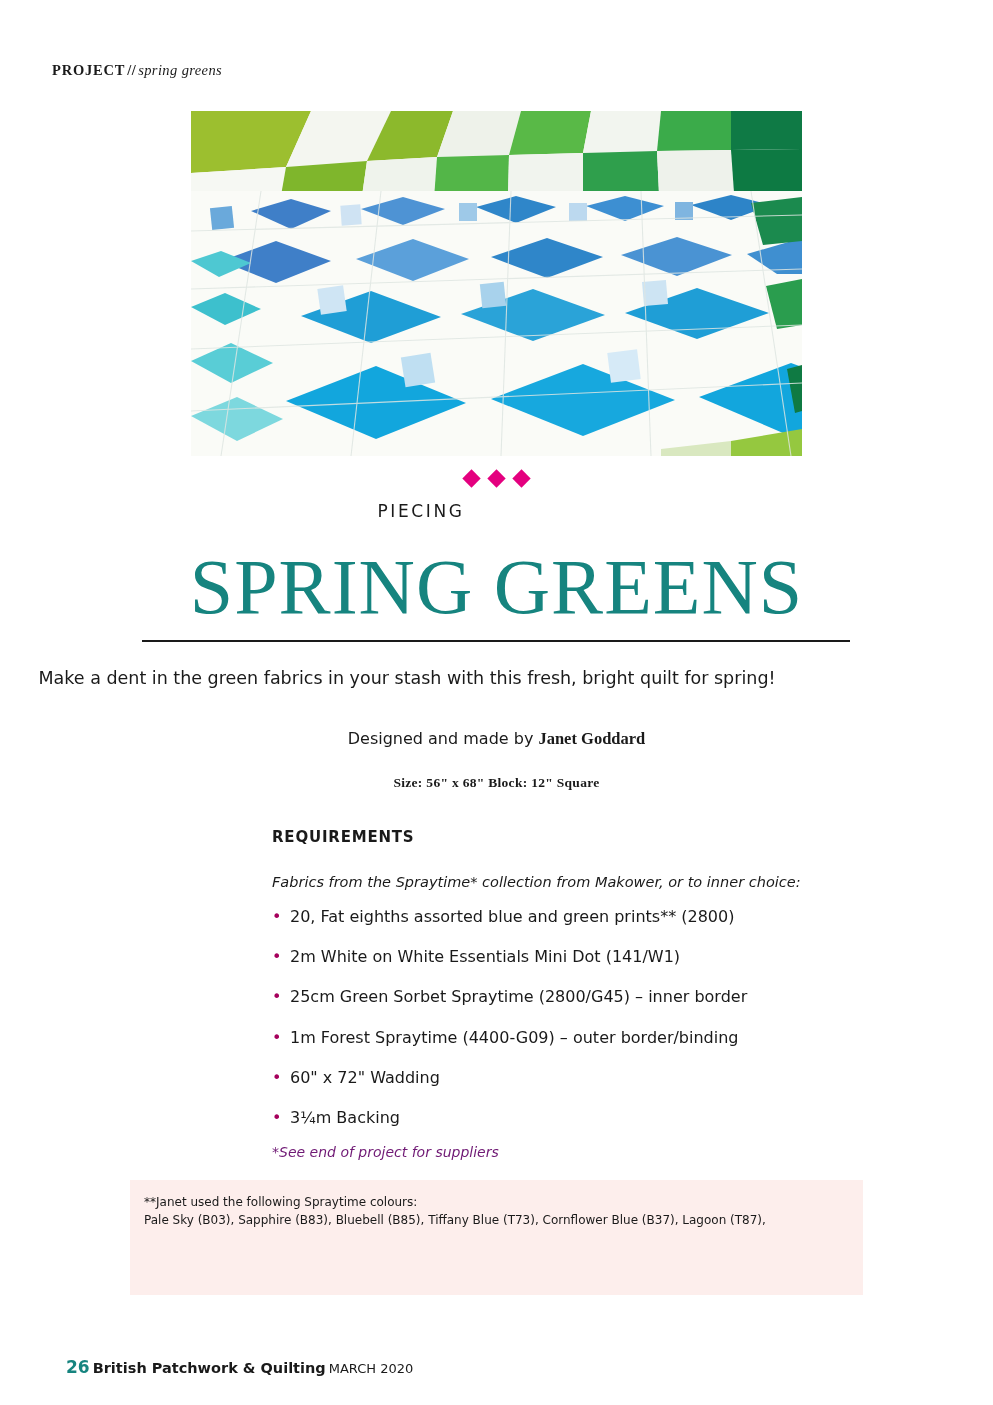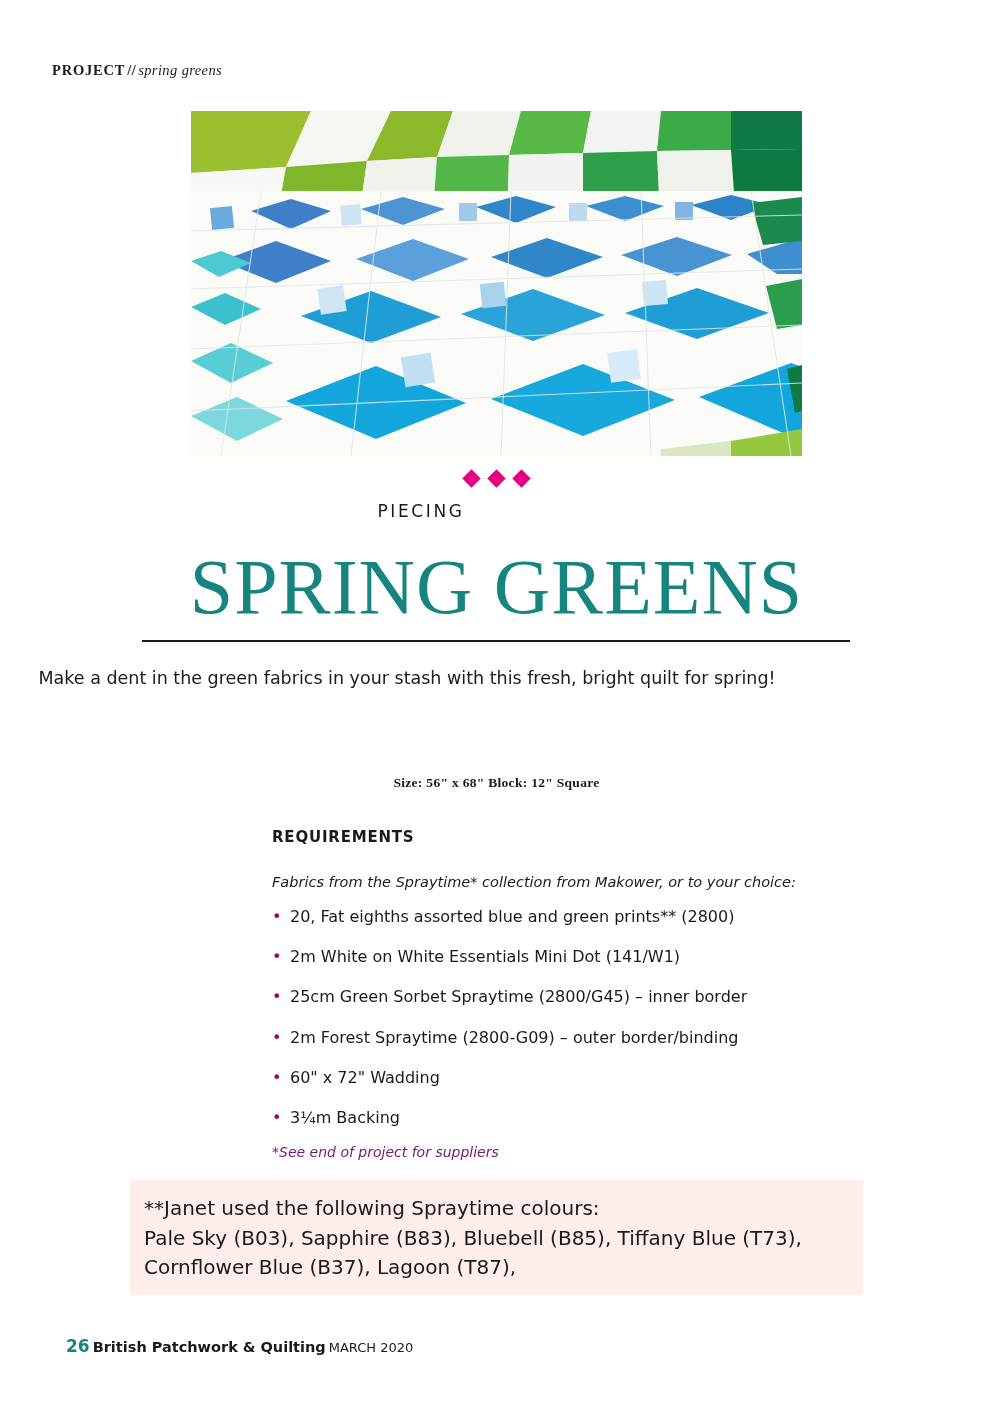--- a/index.html
+++ b/index.html
@@ -195,30 +195,30 @@
   .note-box {
     position: absolute;
     left: 130px;
     top: 1180px;
     width: 733px;
     height: 115px;
     background: #fdeeec;
   }
   .note-inner {
     padding: 14px 15px 0 14px;
-    font-size: 20px;
+    font-size: 12px;
     line-height: 1.48;
     color: #1a1a1a;
   }
 
   
   .footer {
     position: absolute;
     left: 66px;
-    bottom: 49px;
+    bottom: 28px;
     font-family: "Liberation Serif", serif;
     font-size: 14px;
     color: #1a1a1a;
     white-space: nowrap;
   }
   .footer .pagenum {
     color: #16847f;
     font-weight: bold;
     font-size: 17px;
     font-family: "DejaVu Sans", sans-serif;
@@ -338,30 +338,33 @@
 
   <div class="diamond-row">
     <span class="diamond"></span><span class="diamond"></span><span class="diamond"></span>
   </div>
   <div class="category">PIECING</div>
 
   <div class="title">SPRING GREENS</div>
   <div class="rule"></div>
 
   <div class="strapline">Make a dent in the green fabrics in your stash with this fresh, bright quilt for spring!</div>
+  <div class="byline">
+    <span>Designed and made by </span><span class="designer">Janet Goddard</span>
+  </div>
   <div class="sizing">Size: 56" x 68"   Block: 12" Square</div>
 
   <div class="req-block">
     <div class="req-heading">REQUIREMENTS</div>
-    <div class="req-sub">Fabrics from the Spraytime* collection from Makower, or to your choice:</div>
+    <div class="req-sub">Fabrics from the Spraytime* collection from Makower, or to inner choice:</div>
     <ul class="req-list">
       <li><span class="bullet">•</span><span>20, Fat eighths assorted blue and green prints** (2800)</span></li>
       <li><span class="bullet">•</span><span>2m White on White Essentials Mini Dot (141/W1)</span></li>
       <li><span class="bullet">•</span><span>25cm Green Sorbet Spraytime (2800/G45) – inner border</span></li>
-      <li><span class="bullet">•</span><span>2m Forest Spraytime (2800-G09) – outer border/binding</span></li>
+      <li><span class="bullet">•</span><span>1m Forest Spraytime (4400-G09) – outer border/binding</span></li>
       <li><span class="bullet">•</span><span>60" x 72"  Wadding</span></li>
       <li><span class="bullet">•</span><span>3¼m Backing</span></li>
     </ul>
     <div class="req-foot">*See end of project for suppliers</div>
   </div>
 
   <div class="note-box">
     <div class="note-inner">
       <div>**Janet used the following Spraytime colours:</div>
       <div>Pale Sky (B03), Sapphire (B83), Bluebell (B85), Tiffany Blue (T73), Cornflower Blue (B37), Lagoon (T87),</div>

